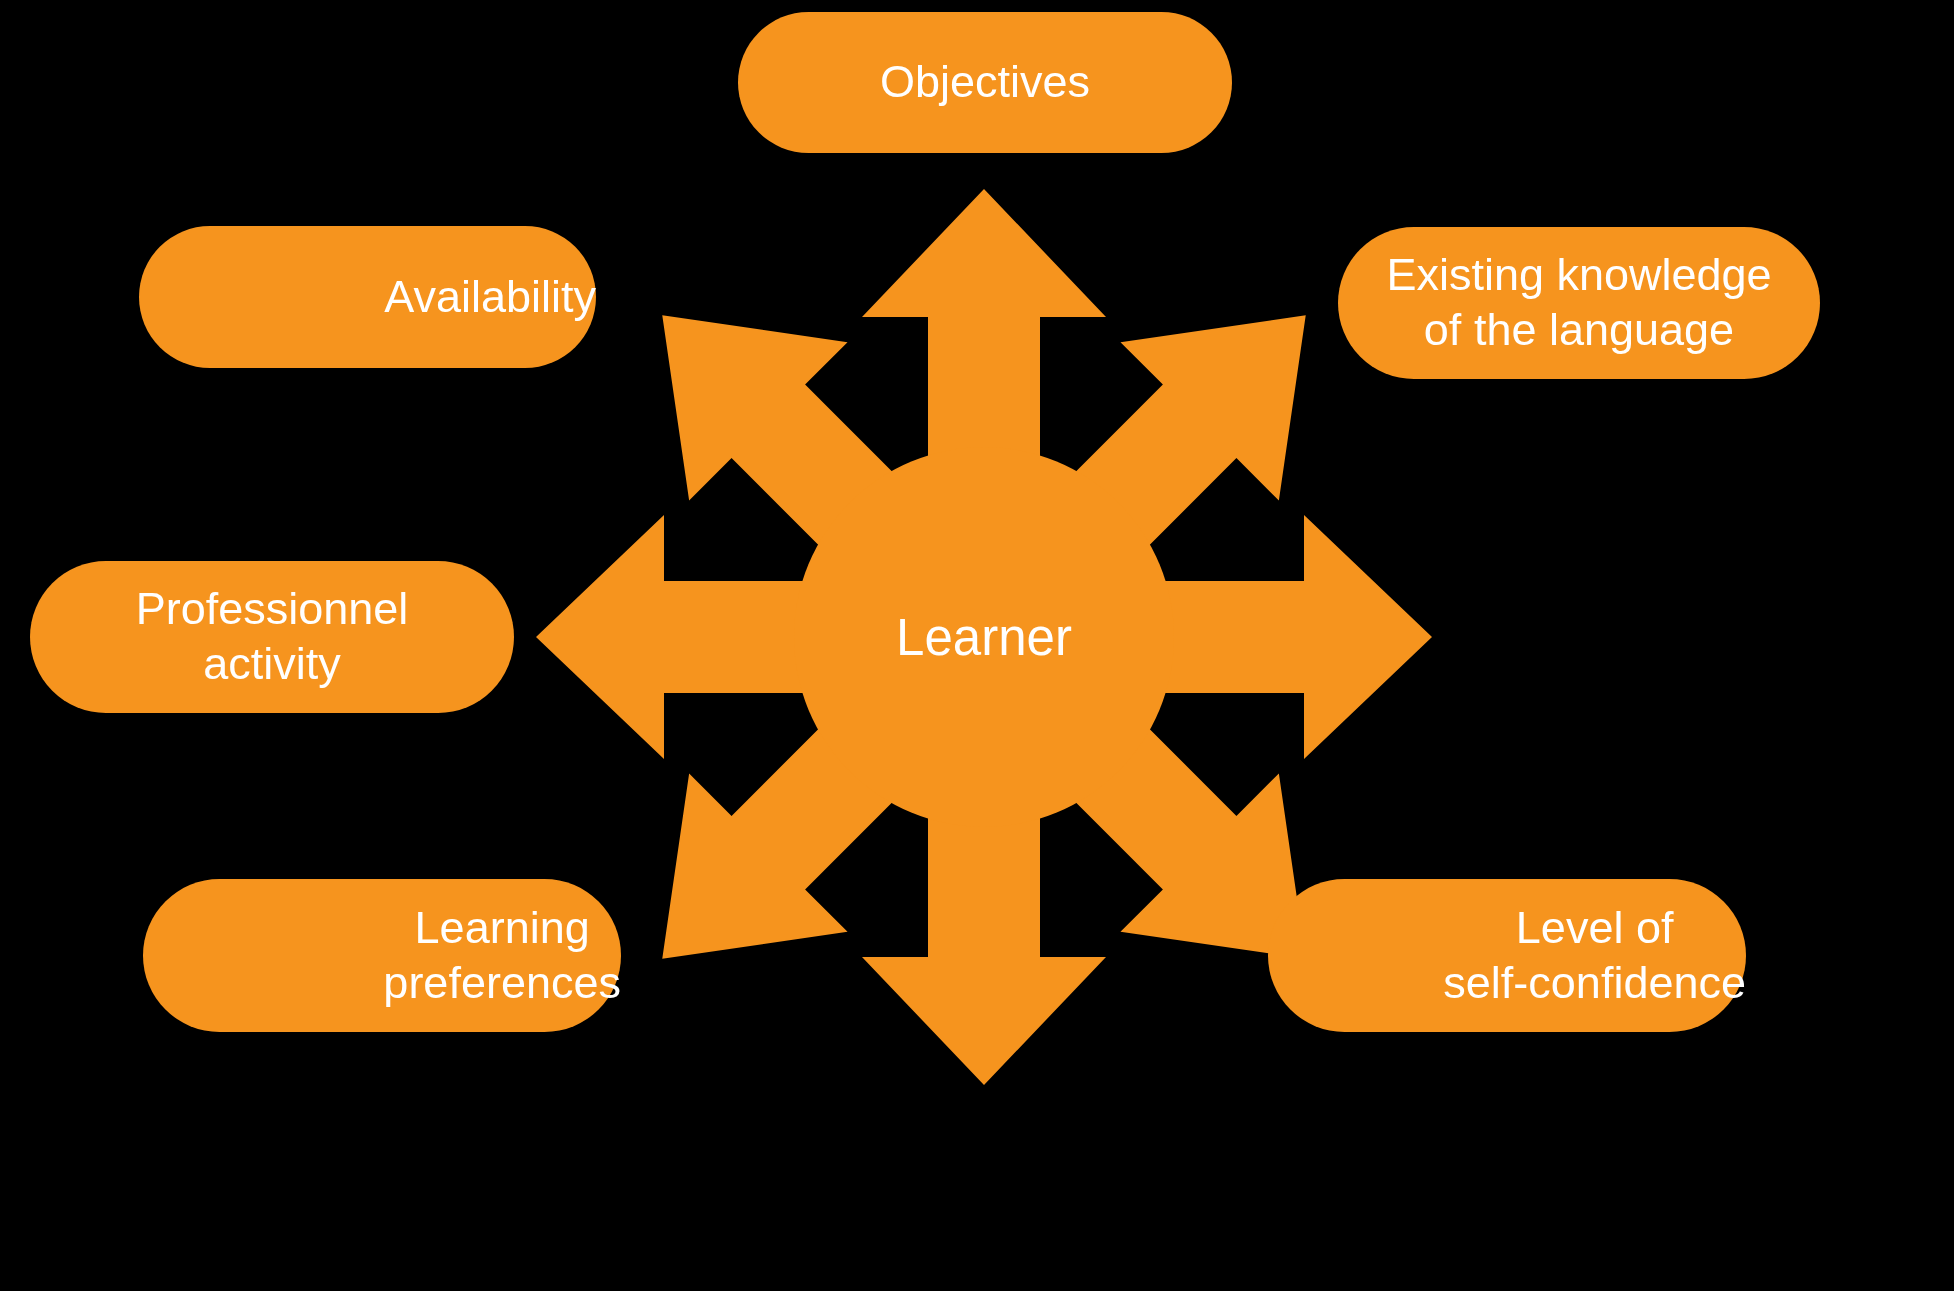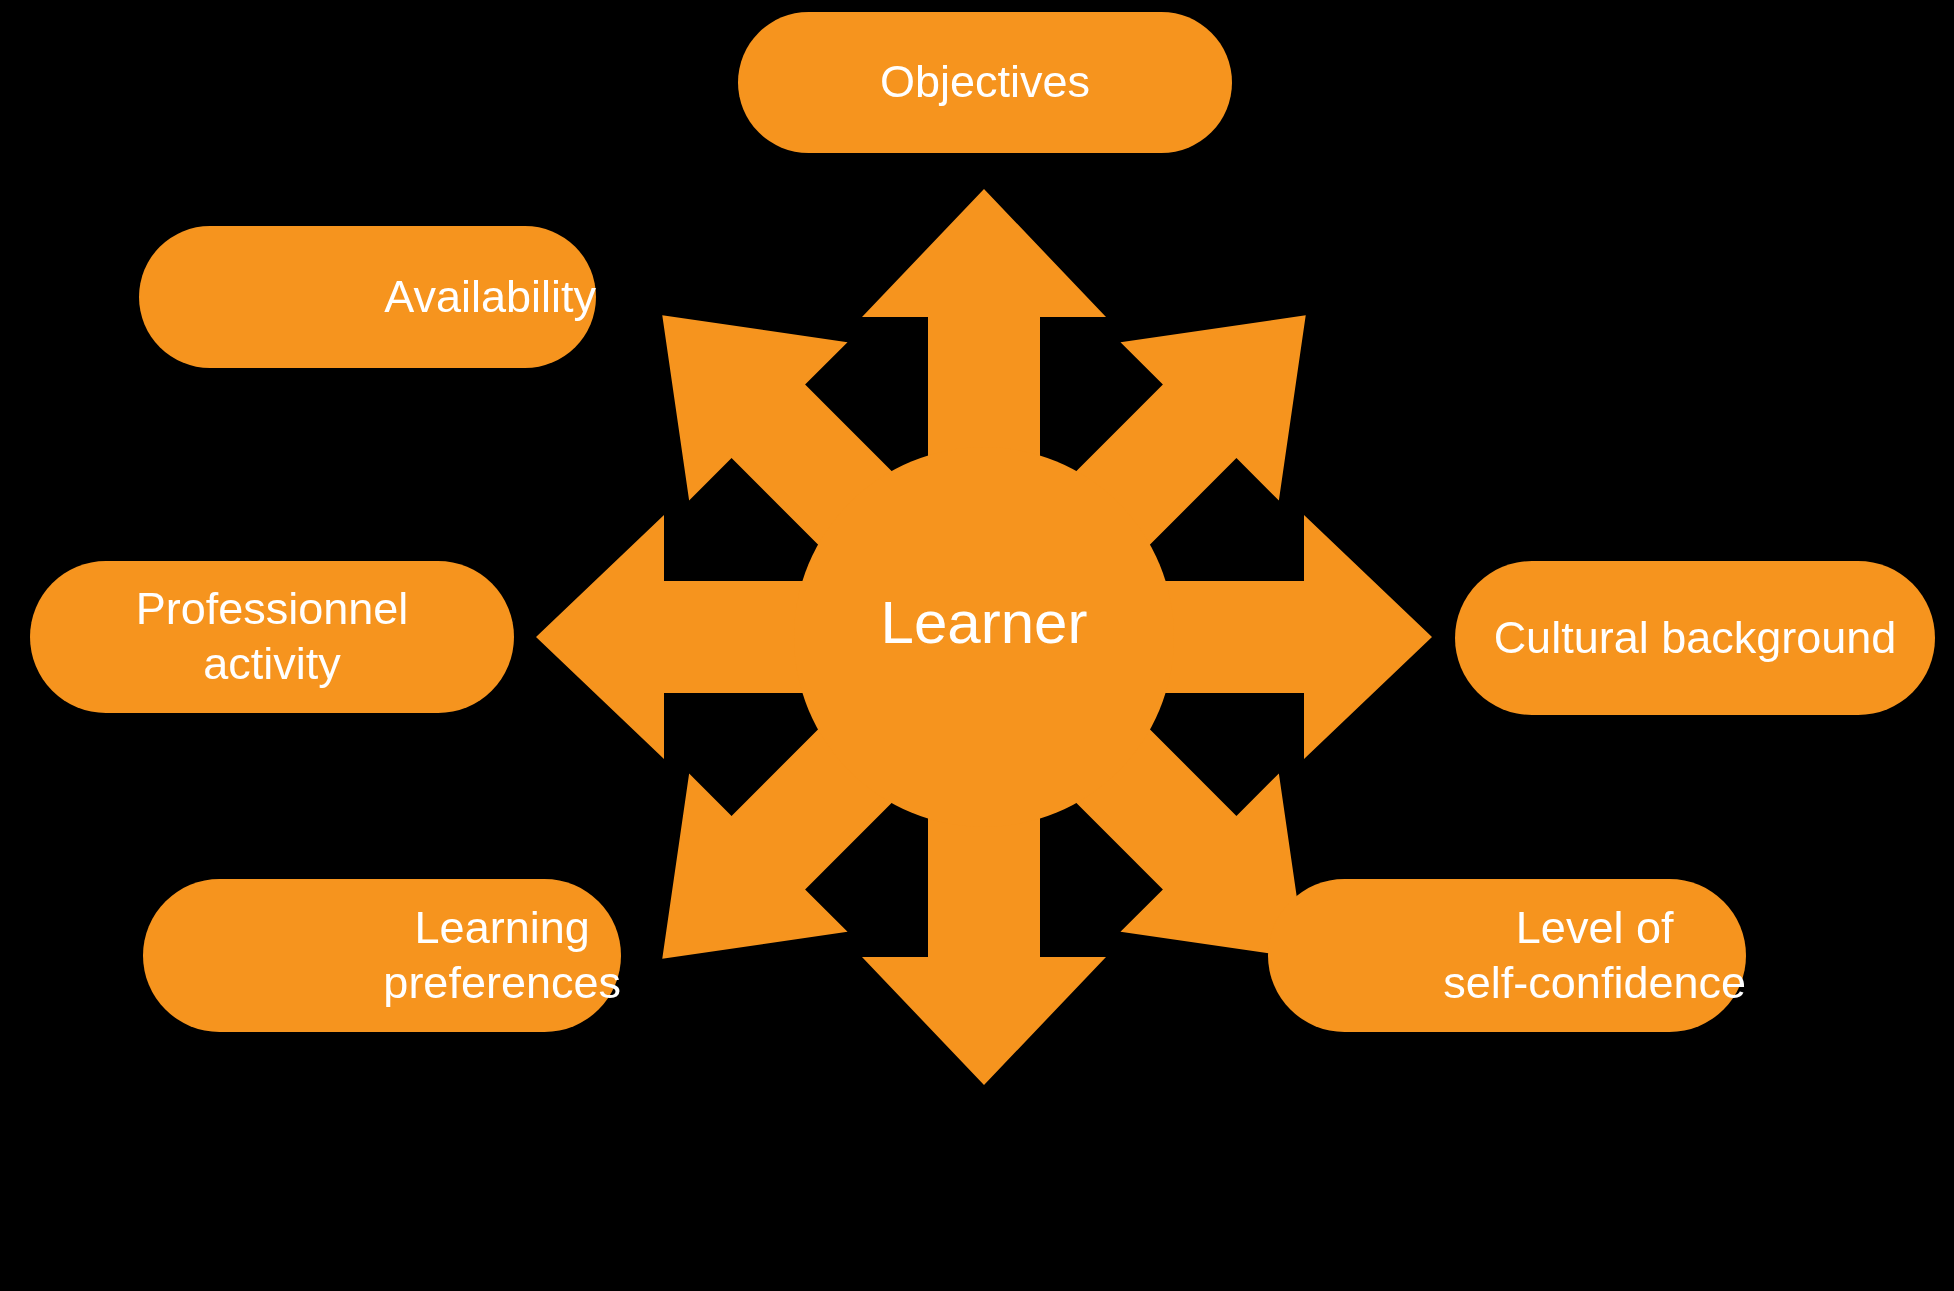--- a/index.html
+++ b/index.html
@@ -23,24 +23,24 @@
     border-radius:999px;
     display:flex;align-items:center;justify-content:center;
     color:var(--text-color);
     font-size:45px;
     line-height:1.22;
     text-align:center;
     white-space:pre-line;
   }
   .center-label{
     position:absolute;
-    left:734px;top:562px;width:500px;height:120px;
+    left:734px;top:577px;width:500px;height:120px;
     display:flex;align-items:center;justify-content:center;
     color:var(--text-color);
-    font-size:60px;
+    font-size:51px;
   }
 </style>
 </head>
 <body>
 
 <div class="stage">
 
   <svg class="star-svg" width="1954" height="1291" viewBox="0 0 1954 1291" aria-hidden="true">
     <g transform="translate(984,637)">
 
@@ -57,24 +57,25 @@
       <circle cx="0" cy="0" r="190"></circle>
     </g>
   </svg>
 
   <div class="center-label">Learner</div>
 
   <div class="pill" style="left:738px;top:12px;width:494px;height:141px;">
     <span>Objectives</span>
   </div>
 
+  <div class="pill" style="left:1338px;top:227px;width:482px;height:152px;">
+    <span>Existing knowledge
+of the language</span>
+  </div>
 
-  <div class="pill" style="left:1455px;top:561px;width:480px;height:154px;">
-    <span>Cultural background</span>
-  </div>
 
   <div class="pill" style="left:1268px;top:879px;width:478px;height:153px;justify-content:flex-end;">
     <span>Level of
 self-confidence</span>
   </div>
 
 
   <div class="pill" style="left:143px;top:879px;width:478px;height:153px;justify-content:flex-end;">
     <span>Learning
 preferences</span>

